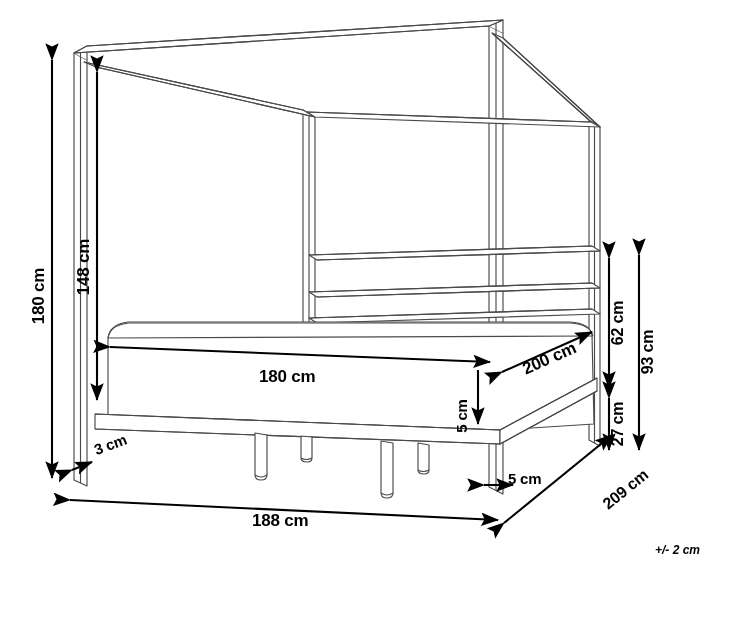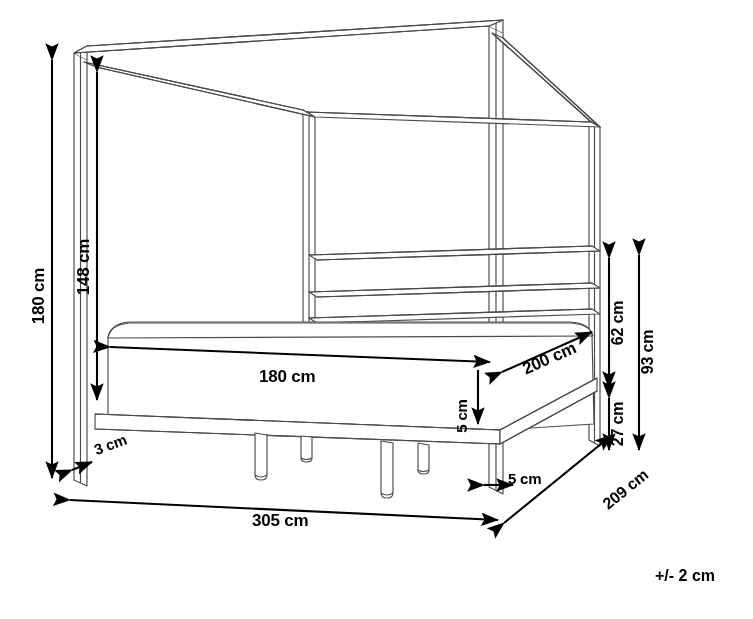--- a/index.html
+++ b/index.html
@@ -212,19 +212,19 @@
   <div class="dim-label vert" style="left:626px; top:323px; font-size:16px; transform:rotate(-90deg) translate(-50%,-100%);">62 cm</div>
 
   <div class="dim-label vert" style="left:626px; top:424px; font-size:16px; transform:rotate(-90deg) translate(-50%,-100%);">27 cm</div>
 
   <div class="dim-label vert" style="left:656px; top:352px; font-size:16px; transform:rotate(-90deg) translate(-50%,-100%);">93 cm</div>
 
   <div class="dim-label" style="left:92px; top:443px; font-size:15px; transform:rotate(-20deg); transform-origin:0 0;">3 cm</div>
 
   <div class="dim-label" style="left:508px; top:471px; font-size:15px;">5 cm</div>
 
-  <div class="dim-label" style="left:252px; top:512px; font-size:17px;">305 cm</div>
+  <div class="dim-label" style="left:252px; top:512px; font-size:17px;">188 cm</div>
 
   <div class="dim-label" style="left:600px; top:500px; font-size:16px; transform:rotate(-39deg); transform-origin:0 0;">209 cm</div>
 
-  <div class="tolerance" style="left:655px; top:567px; font-size:16px;">+/- 2 cm</div>
+  <div class="tolerance" style="left:655px; top:543px; font-size:12px;font-style:italic;">+/- 2 cm</div>
 
 </div>
 
 </body></html>

